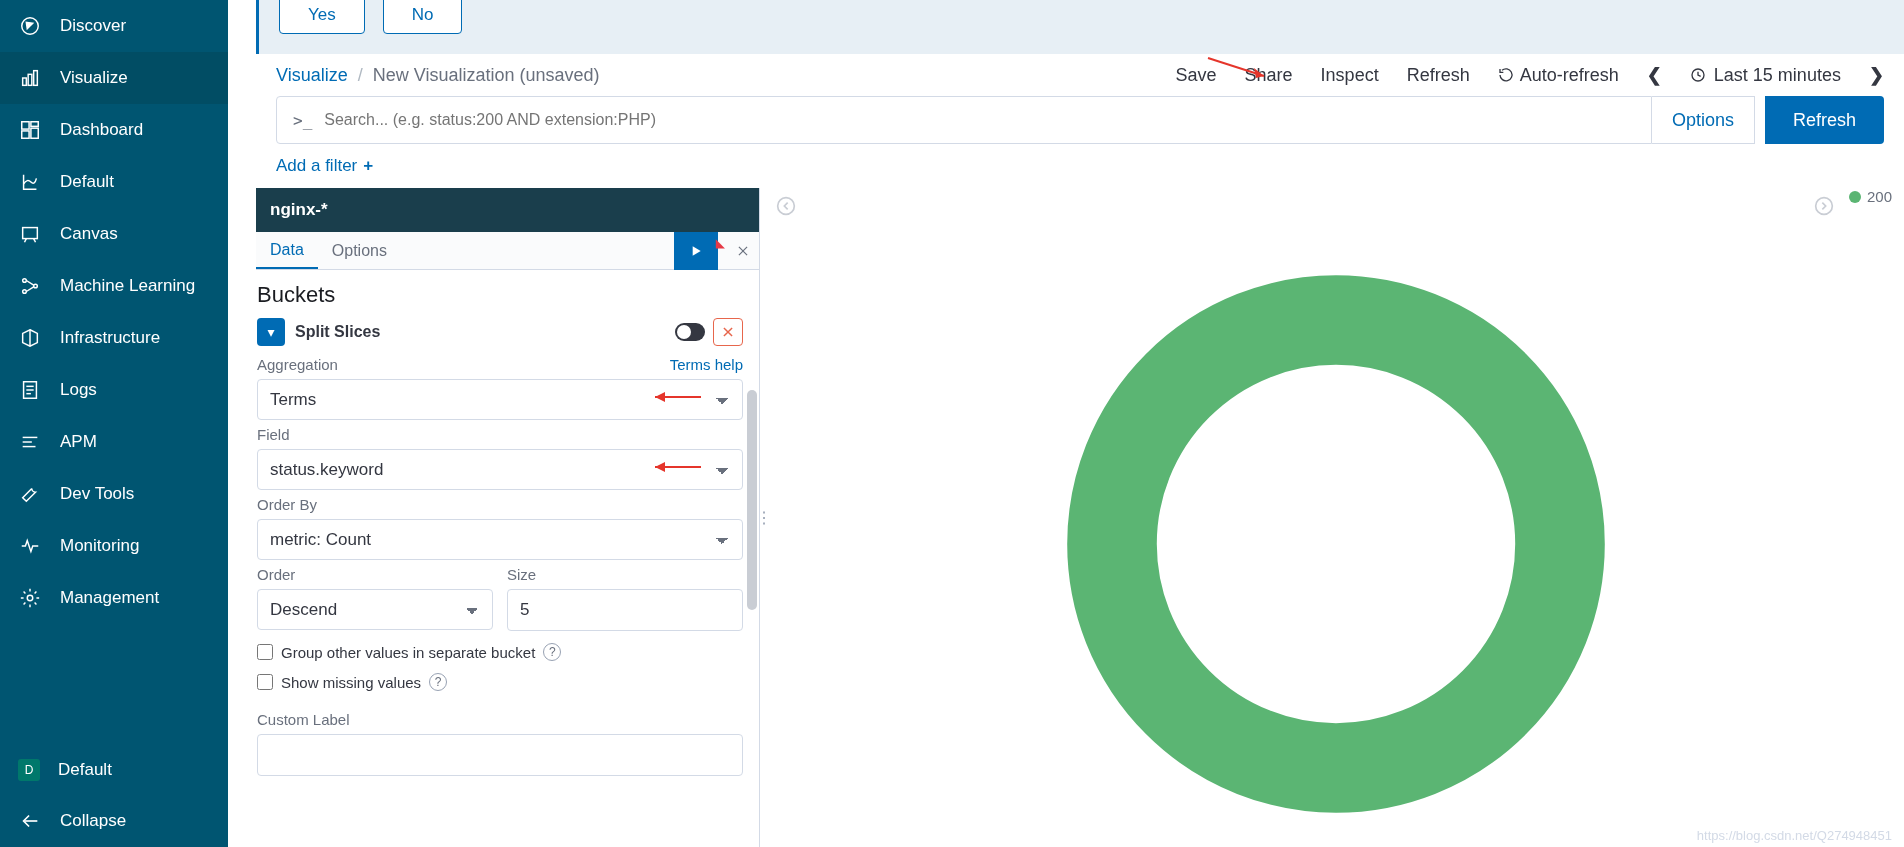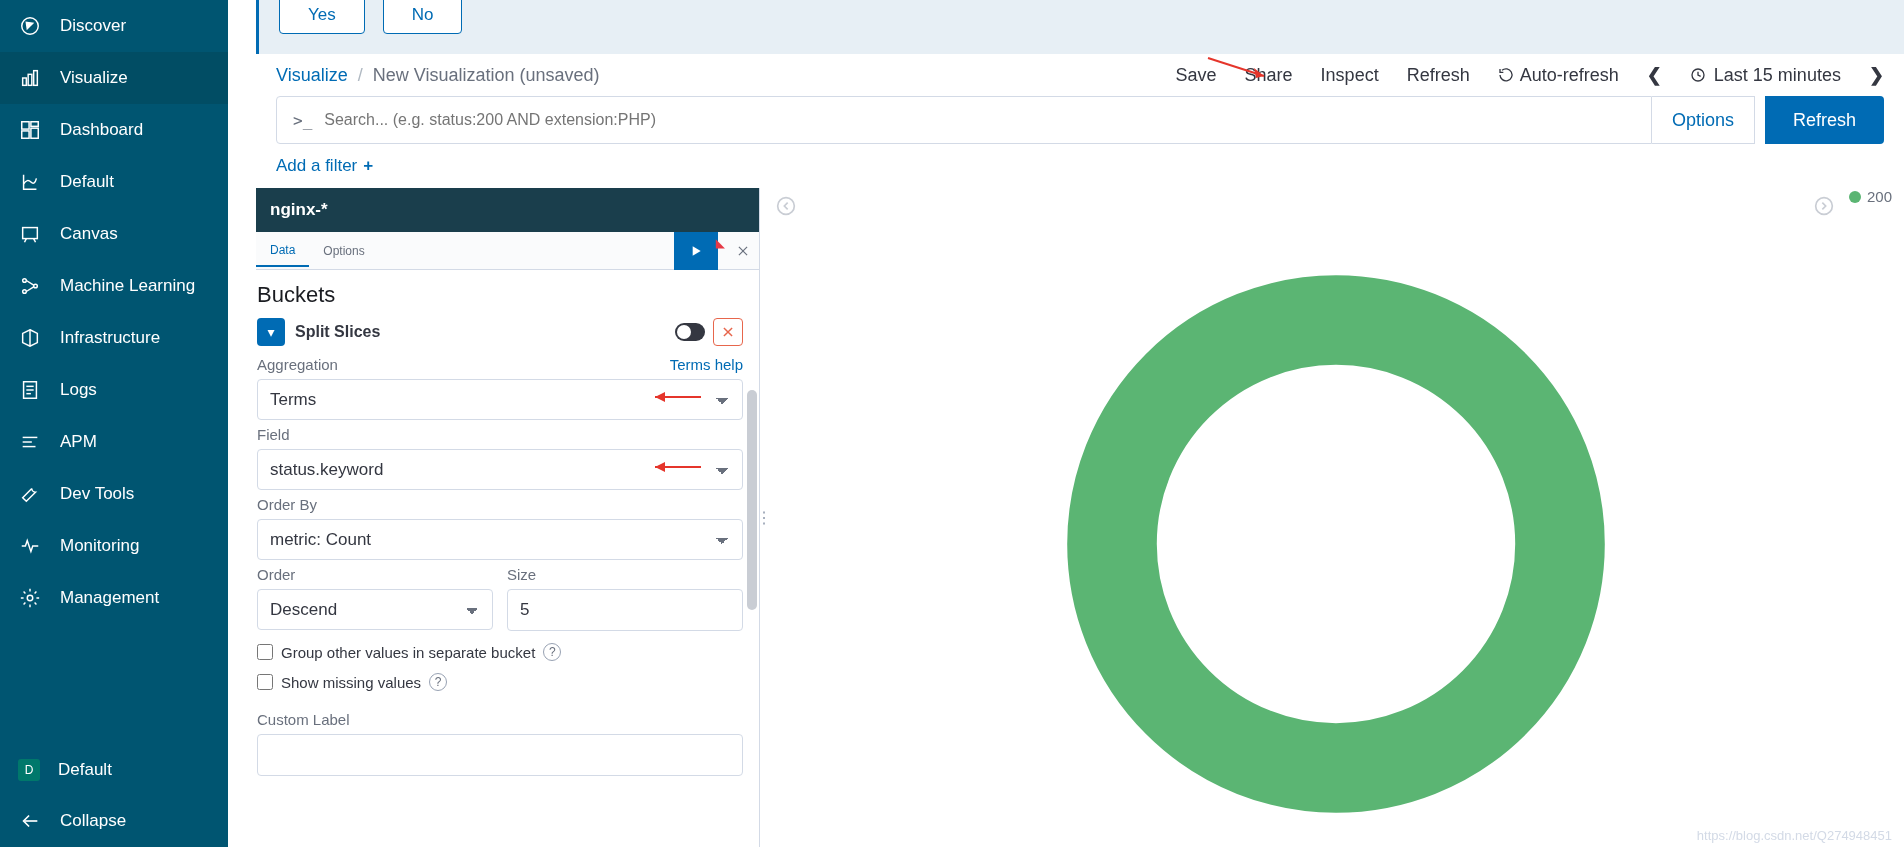--- a/index.html
+++ b/index.html
@@ -46,21 +46,21 @@
 .filter-row { padding:12px 20px; }
 .add-filter { color:#006bb4; font-size:17px; cursor:pointer; display:inline-flex; align-items:center; gap:6px;}
 
 
 .workspace { flex:1; display:flex; min-height:0; }
 
 
 .config { width:504px; display:flex; flex-direction:column; border-right:1px solid #d3dae6;}
 .config-header { background:#1a3e4c; color:#fff; padding:12px 14px; font-weight:bold; font-size:17px;}
 .config-tabs { display:flex; align-items:center; border-bottom:1px solid #d3dae6; background:#fafbfc; position:relative; height:38px;}
-.config-tab { padding:8px 14px; font-size:12px; color:#69707d; cursor:pointer; }
+.config-tab { padding:8px 14px; font-size:16px; color:#69707d; cursor:pointer; }
 .config-tab.active { color:#006bb4; border-bottom:2px solid #006bb4; }
 .config-spacer { flex:1; }
 .apply-btn { width:44px; height:38px; background:#006bb4; display:flex; align-items:center; justify-content:center; color:#fff; cursor:pointer;}
 .apply-flag { color:#e63946; font-size:12px; position:relative; left:-2px; top:-8px;}
 .discard-btn { width:32px; height:38px; display:flex; align-items:center; justify-content:center; color:#69707d; cursor:pointer;}
 
 .config-body { flex:1; overflow-y:auto; padding:8px 16px 16px 1px; position:relative;}
 .section-title { font-size:22px; color:#1a1c21; margin:4px 0 10px 0; }
 .bucket-row { display:flex; align-items:center; gap:10px; margin-bottom:10px;}
 .chevron-btn { width:28px; height:28px; background:#006bb4; color:#fff; border-radius:4px; display:flex;align-items:center;justify-content:center; cursor:pointer; font-size:14px;}

